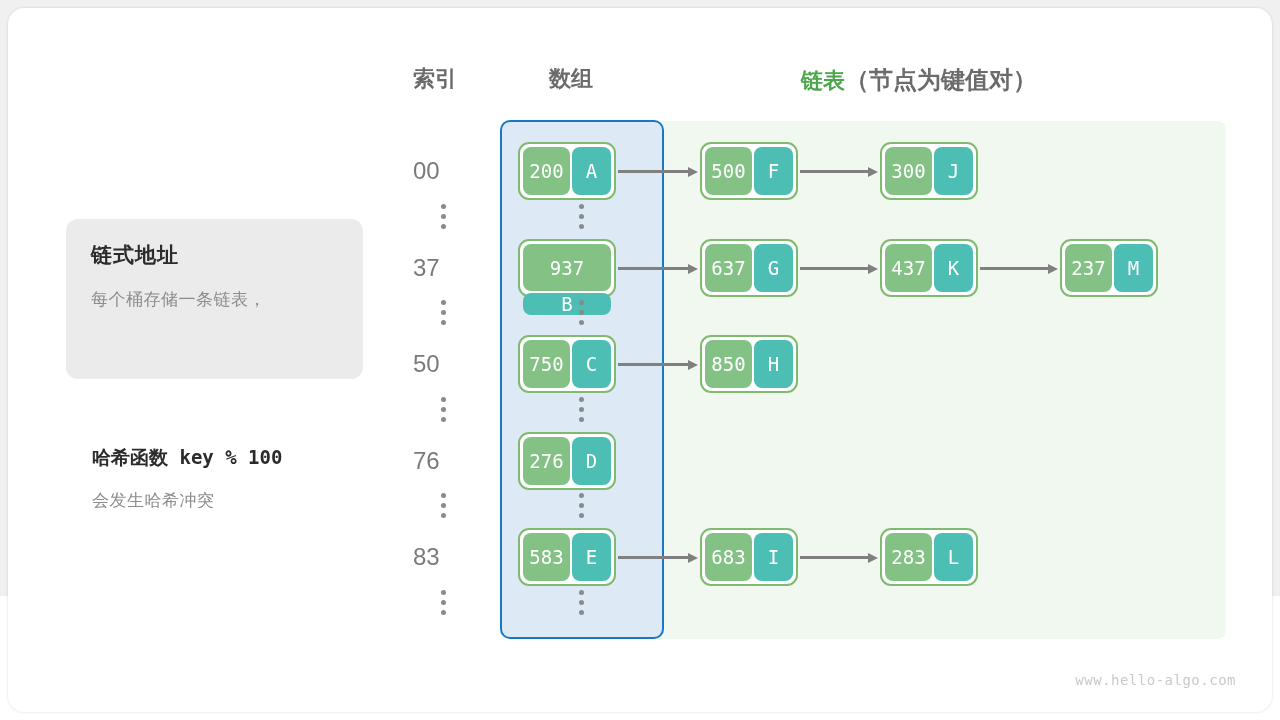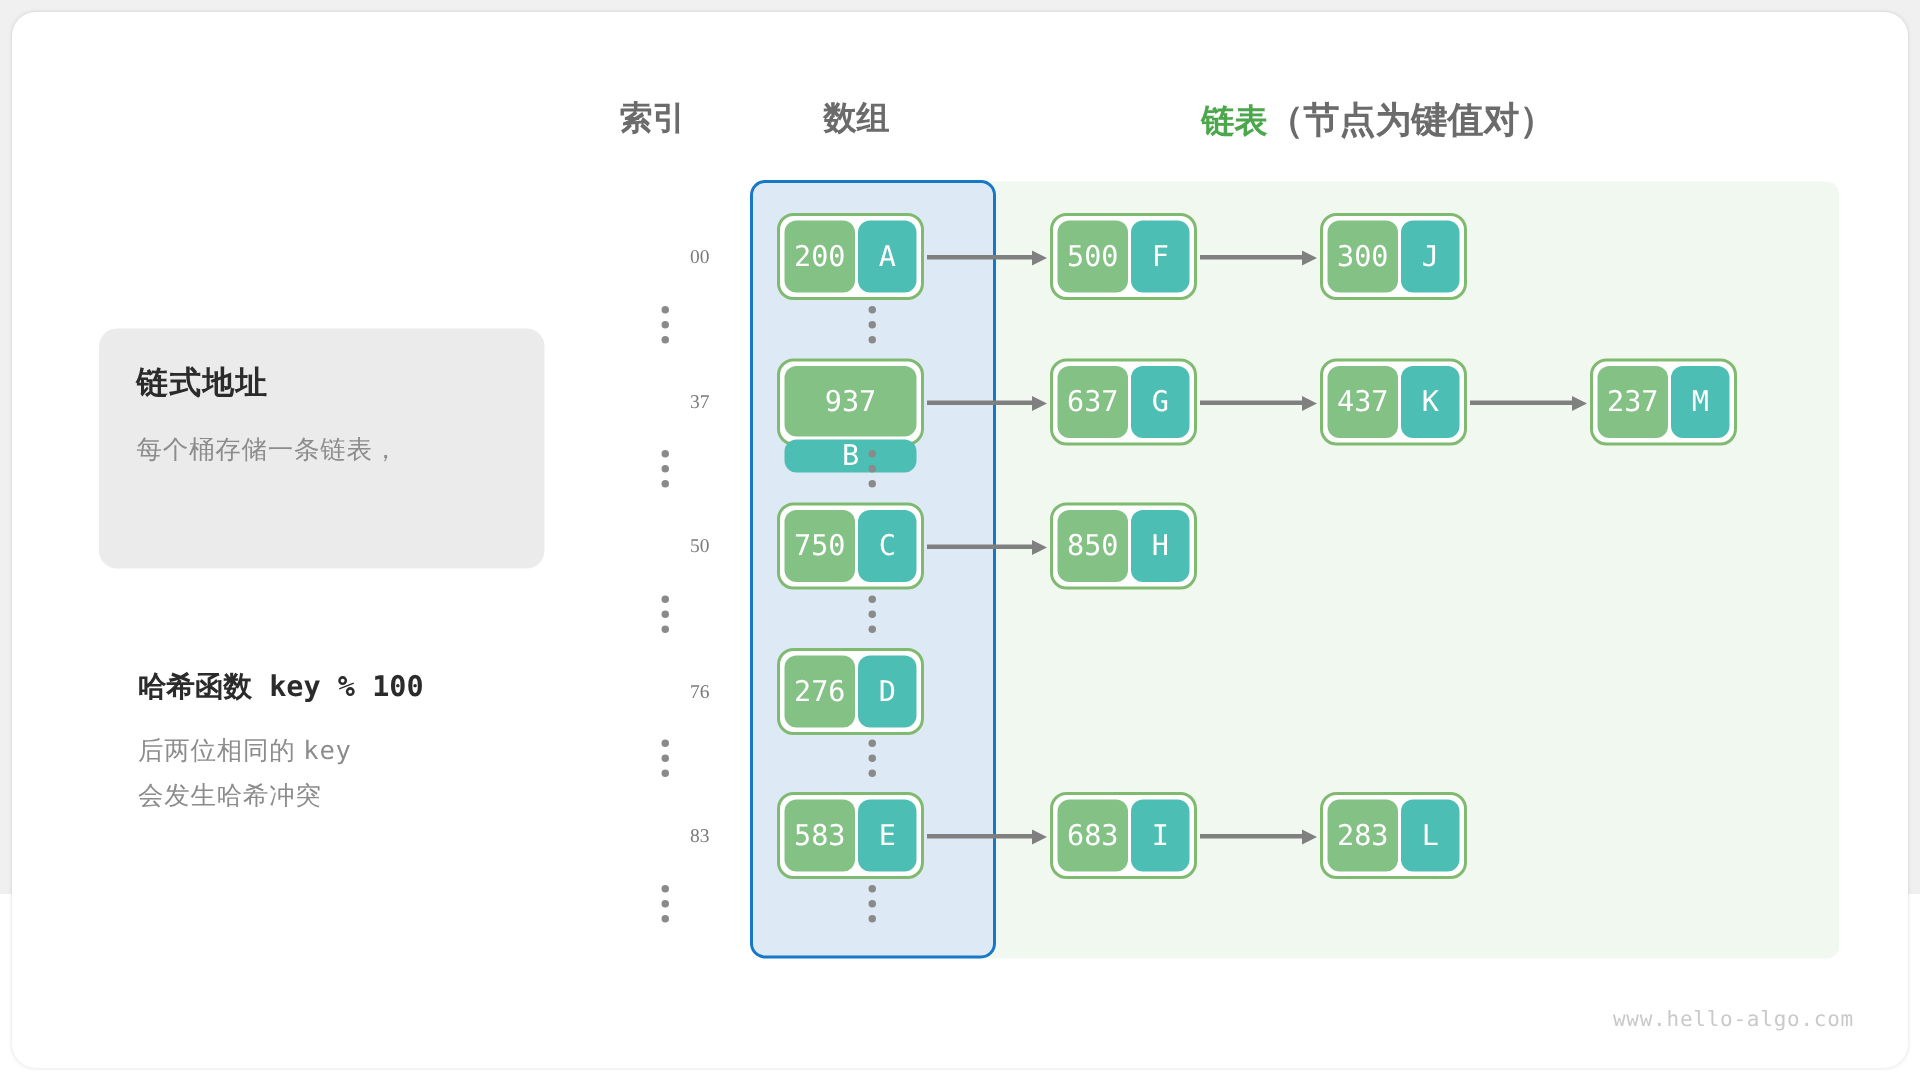--- a/index.html
+++ b/index.html
@@ -124,23 +124,23 @@
     width: 164px;
     height: 519px;
     background: #ddeaf6;
     border: 2px solid #1878c8;
     border-radius: 10px;
     box-sizing: border-box;
   }
   .idx-label {
     position: absolute;
     width: 60px;
-    text-align: right;
-    font-family: Liberation Serif, serif;
-    font-size: 13px;
+    text-align: left;
+    font-family: Liberation Sans, sans-serif;
+    font-size: 24px;
     color: #7a7a7a;
     line-height: 58px;
     height: 58px;
   }
 
   
   .node {
     position: absolute;
     height: 58px;
     width: 98px;
@@ -234,21 +234,20 @@
     <div class="hdr" id="hdr-list"><span>链表</span><span class="sub">（节点为键值对）</span></div>
 
     <div id="info-box"></div>
     <div id="info-title">链式地址</div>
     <div id="info-body">
       <div>每个桶存储一条链表，</div>
     </div>
 
     <div id="hash-title"><span>哈希函数</span><span class="mono">&nbsp;</span><span class="mono">key % 100</span></div>
     <div id="hash-body">
-      <div><span>后两位相同的</span><span>&nbsp;</span><span class="mono">key</span></div>
       <div>会发生哈希冲突</div>
     </div>
 
     <div id="rows-layer">
         <div class="idx-label" style="left: 405px; top: 134px;">00</div>
         <div class="node" style="left: 510px; top: 134px;">
           <div class="key">200</div>
           <div class="val">A</div>
         </div>
         <div class="arrow" style="left: 610px; top: 159px; width: 80px;">

